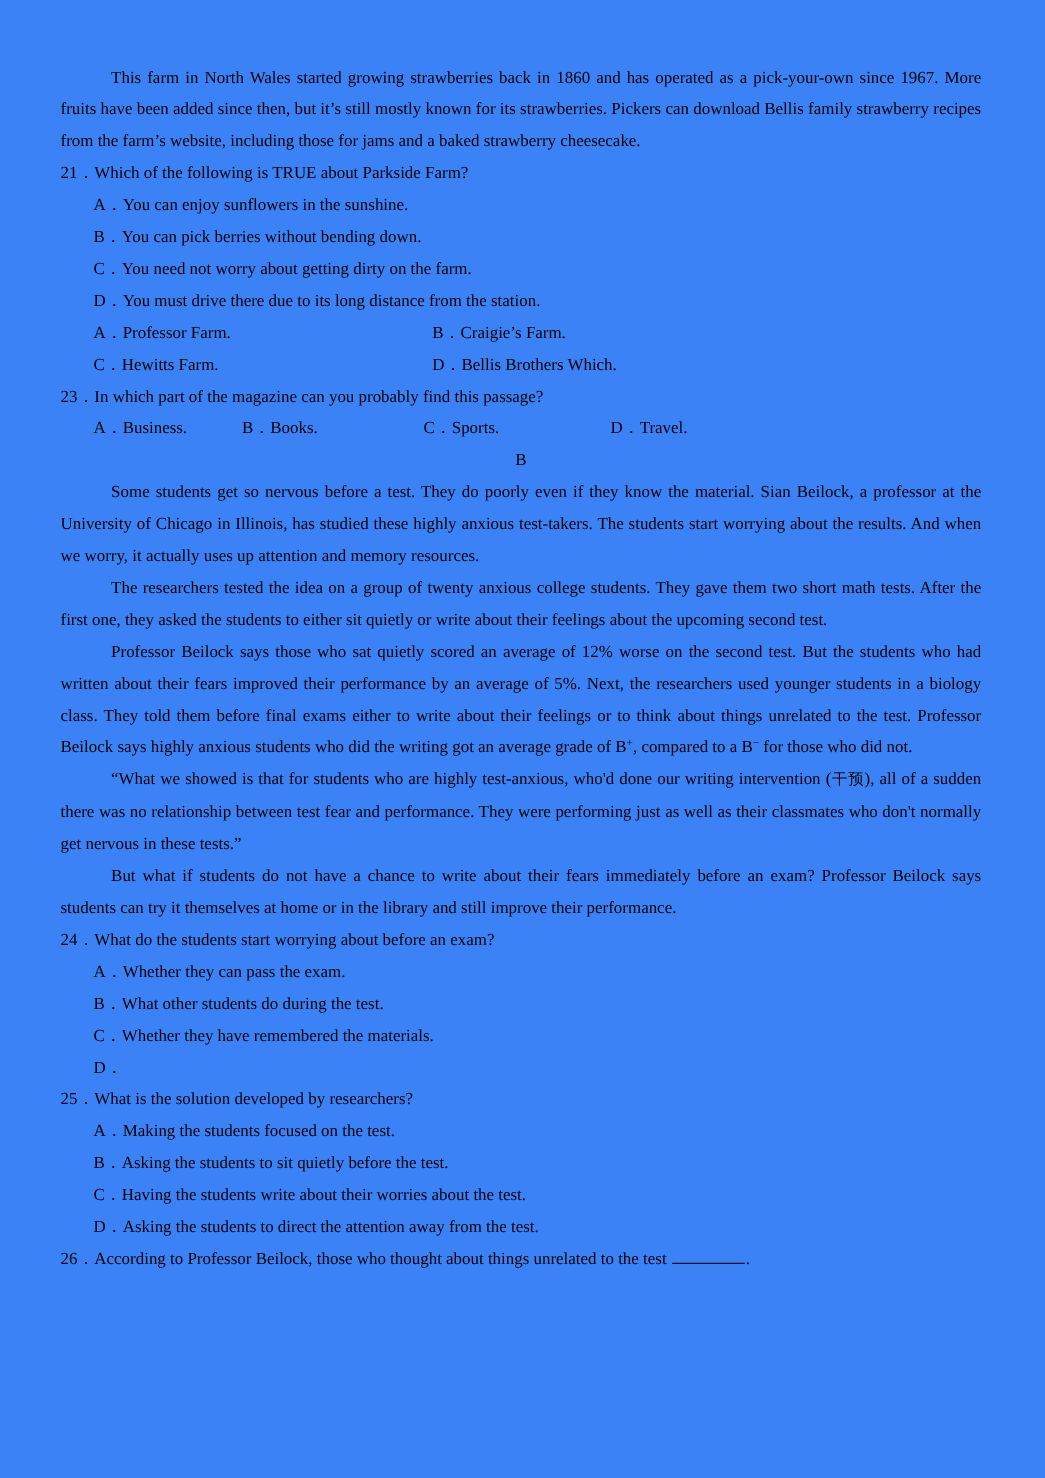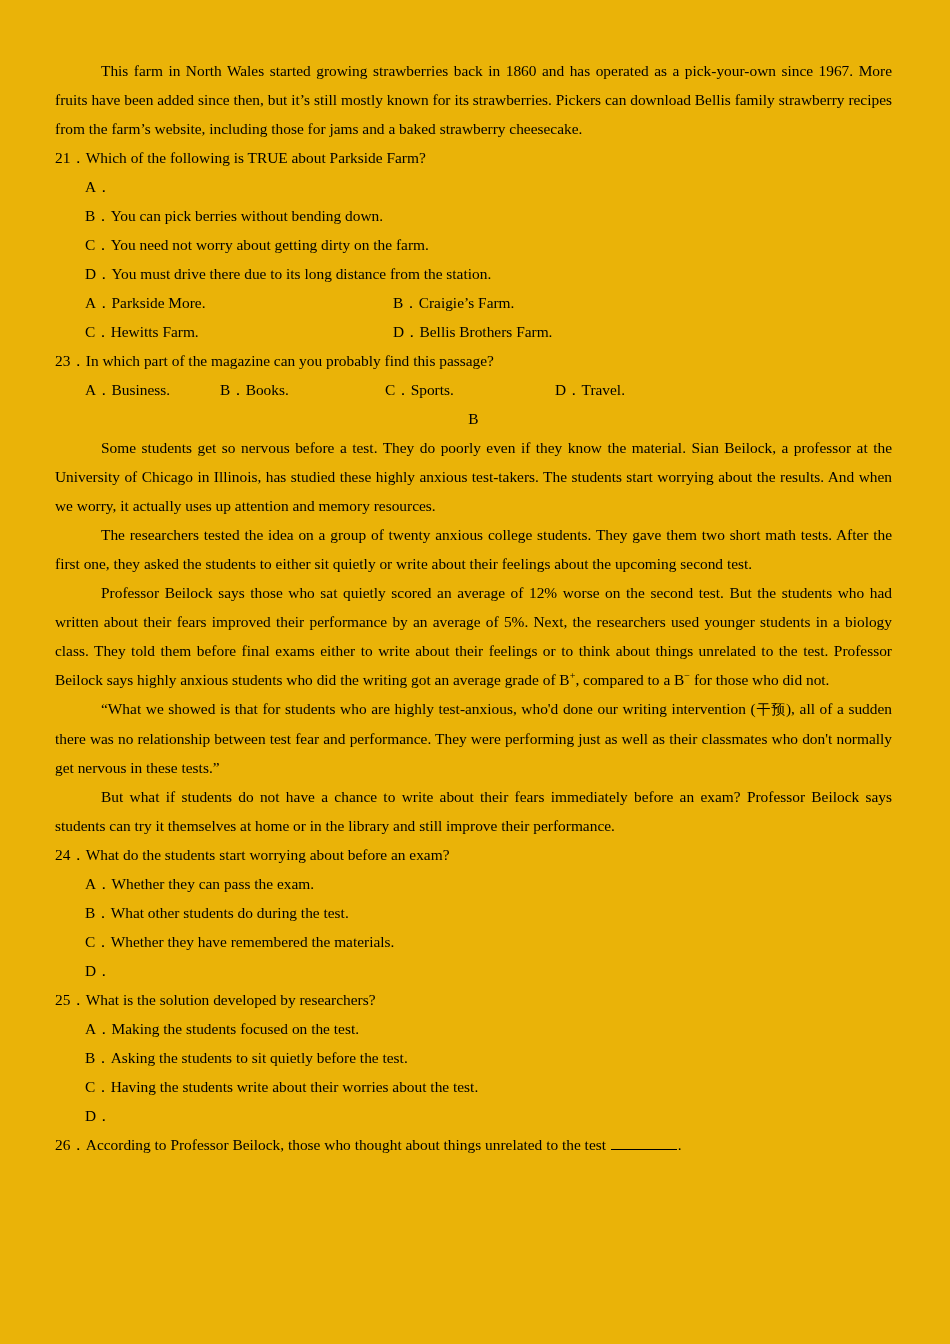--- a/index.html
+++ b/index.html
@@ -9,21 +9,21 @@
     background: #ffffff;
   }
   body {
     font-family: "Liberation Serif", "DejaVu Serif", serif;
     color: #000000;
   }
   .page {
     position: relative;
     width: 950px;
     height: 1344px;
-    background: #eab308;
+    background: #3b82f6;
     box-sizing: border-box;
     padding: 56px 58px 0 55px;
     overflow: hidden;
   }
   .para {
     font-size: 15.4px;
     line-height: 29px;
     text-align: justify;
     text-justify: inter-word;
     text-indent: 46px;
@@ -105,20 +105,21 @@
   <p class="para">This farm in North Wales started growing strawberries back in 1860 and has operated as a pick-your-own since 1967. More fruits have been added since then, but it’s still mostly known for its strawberries. Pickers can download Bellis family strawberry recipes from the farm’s website, including those for jams and a baked strawberry cheesecake.</p>
 
   <div>
     <div class="q-line">
       <span class="q-num">21．</span>
       <span class="q-text">Which of the following is TRUE about Parkside Farm?</span>
     </div>
     <div class="opt-row cols1">
       <span class="opt">
           <span class="opt-letter">A．</span>
+          <span class="opt-text">You can enjoy sunflowers in the sunshine.</span>
         </span>
     </div>
     <div class="opt-row cols1">
       <span class="opt">
           <span class="opt-letter">B．</span>
           <span class="opt-text">You can pick berries without bending down.</span>
         </span>
     </div>
     <div class="opt-row cols1">
       <span class="opt">
@@ -131,35 +132,35 @@
           <span class="opt-letter">D．</span>
           <span class="opt-text">You must drive there due to its long distance from the station.</span>
         </span>
     </div>
   </div>
 
   <div>
     <div class="opt-row cols2">
       <span class="opt">
           <span class="opt-letter">A．</span>
-          <span class="opt-text">Parkside More.</span>
+          <span class="opt-text">Professor Farm.</span>
         </span>
       <span class="opt">
           <span class="opt-letter">B．</span>
           <span class="opt-text">Craigie’s Farm.</span>
         </span>
     </div>
     <div class="opt-row cols2">
       <span class="opt">
           <span class="opt-letter">C．</span>
           <span class="opt-text">Hewitts Farm.</span>
         </span>
       <span class="opt">
           <span class="opt-letter">D．</span>
-          <span class="opt-text">Bellis Brothers Farm.</span>
+          <span class="opt-text">Bellis Brothers Which.</span>
         </span>
     </div>
   </div>
 
   <div>
     <div class="q-line">
       <span class="q-num">23．</span>
       <span class="q-text">In which part of the magazine can you probably find this passage?</span>
     </div>
     <div class="opt-row cols4">
@@ -242,20 +243,21 @@
     </div>
     <div class="opt-row cols1">
       <span class="opt">
           <span class="opt-letter">C．</span>
           <span class="opt-text">Having the students write about their worries about the test.</span>
         </span>
     </div>
     <div class="opt-row cols1">
       <span class="opt">
           <span class="opt-letter">D．</span>
+          <span class="opt-text">Asking the students to direct the attention away from the test.</span>
         </span>
     </div>
   </div>
 
   <div class="q-line">
     <span class="q-num">26．</span>
     <span class="q-text"><span>According to Professor Beilock, those who thought about things unrelated to the test </span><span class="blank"></span><span>.</span></span>
   </div>
 
 </div>

